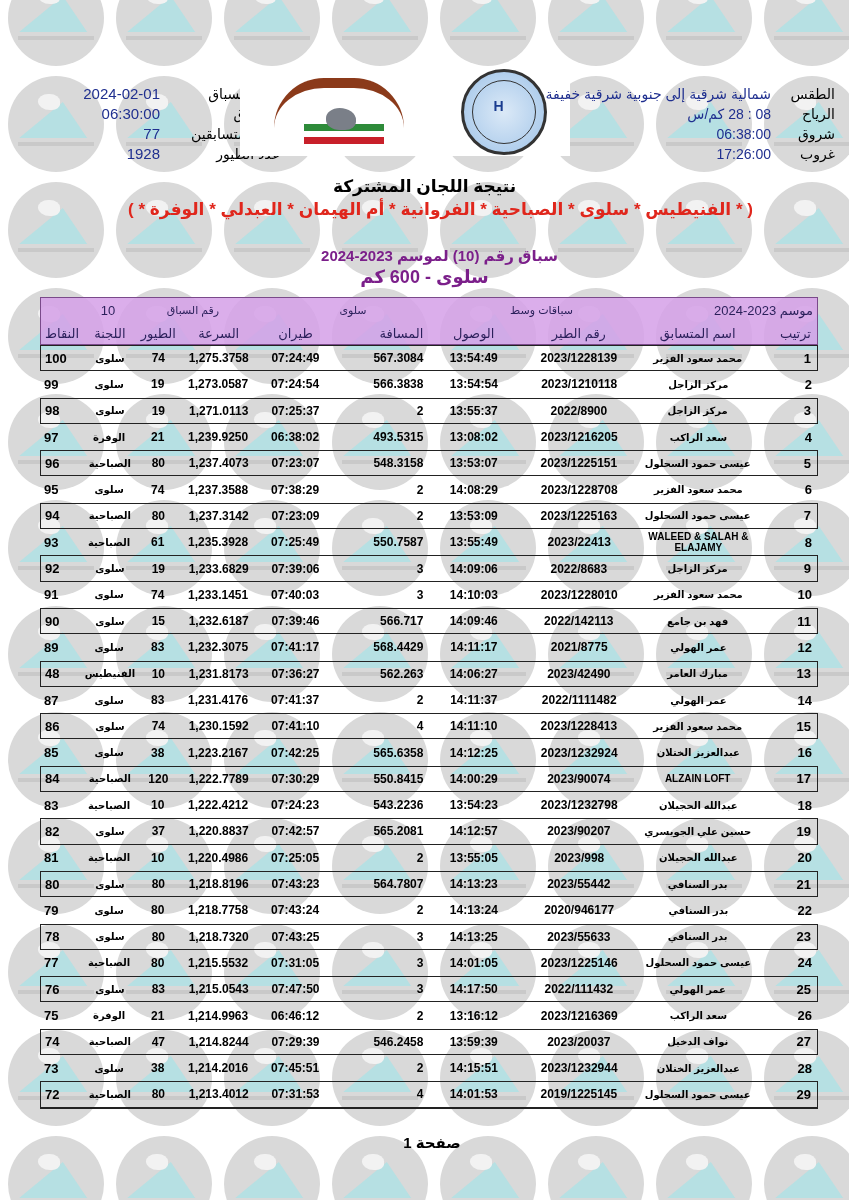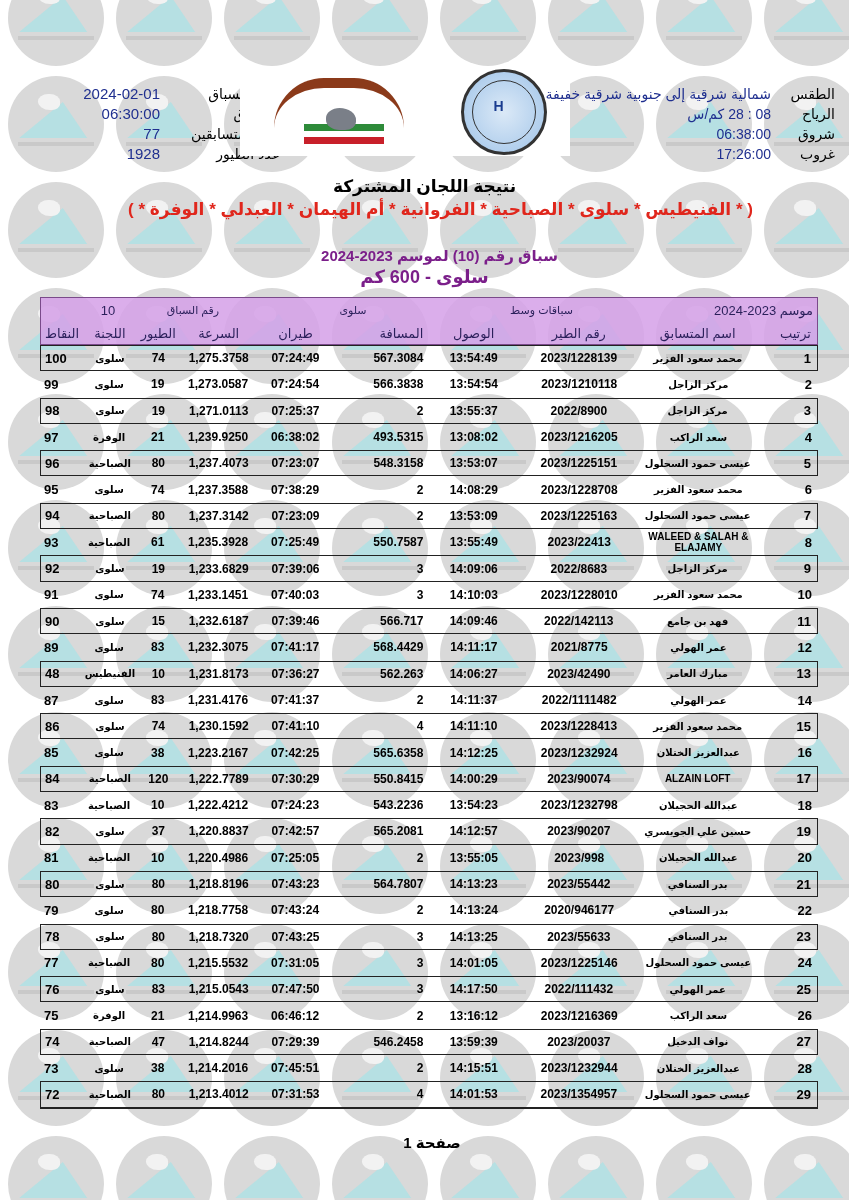--- a/index.html
+++ b/index.html
@@ -811,21 +811,21 @@
           <span class="c-dist">2</span>
           <span class="c-fly">07:45:51</span>
           <span class="c-spd">1,214.2016</span>
           <span class="c-birds">38</span>
           <span class="c-cmt">سلوى</span>
           <span class="c-pts">73</span>
         </div>
         <div class="row boxed">
           <span class="c-rank">29</span>
           <span class="c-name">عيسى حمود السحلول</span>
-          <span class="c-ring">2023/1354957</span>
+          <span class="c-ring">2019/1225145</span>
           <span class="c-arr">14:01:53</span>
           <span class="c-dist">4</span>
           <span class="c-fly">07:31:53</span>
           <span class="c-spd">1,213.4012</span>
           <span class="c-birds">80</span>
           <span class="c-cmt">الصباحية</span>
           <span class="c-pts">72</span>
         </div>
       </div>
     <div class="bottom-line"></div>

